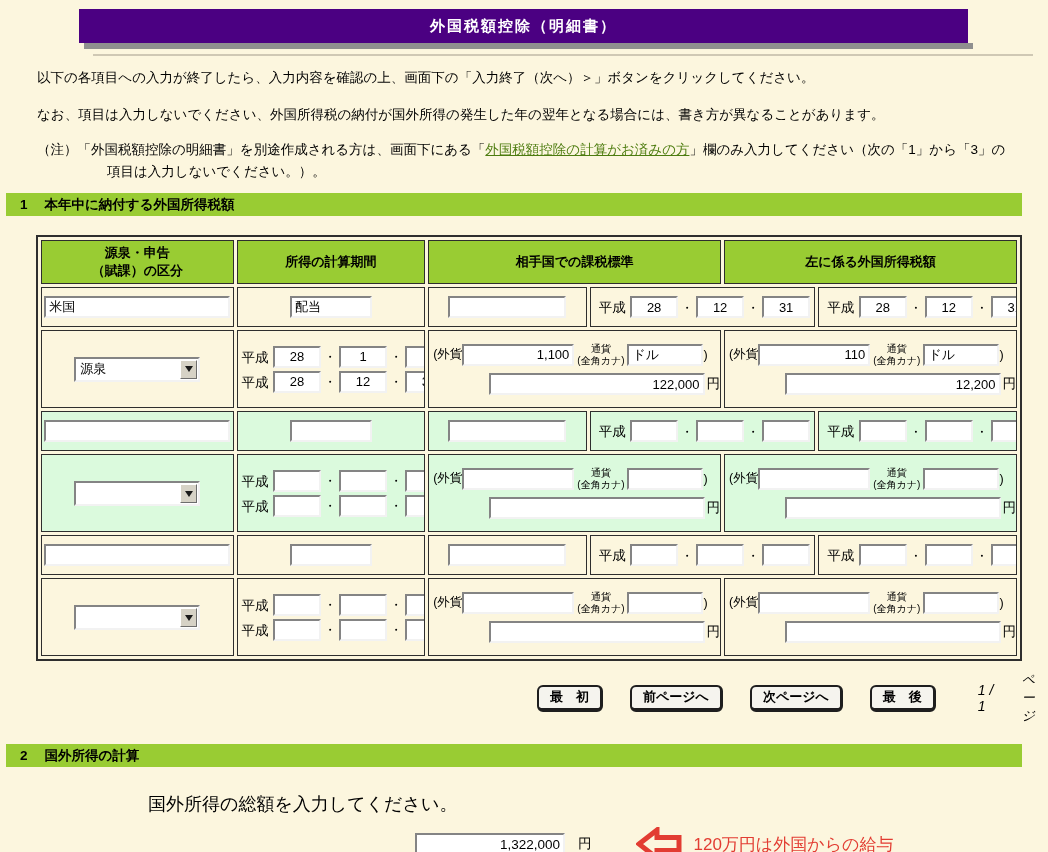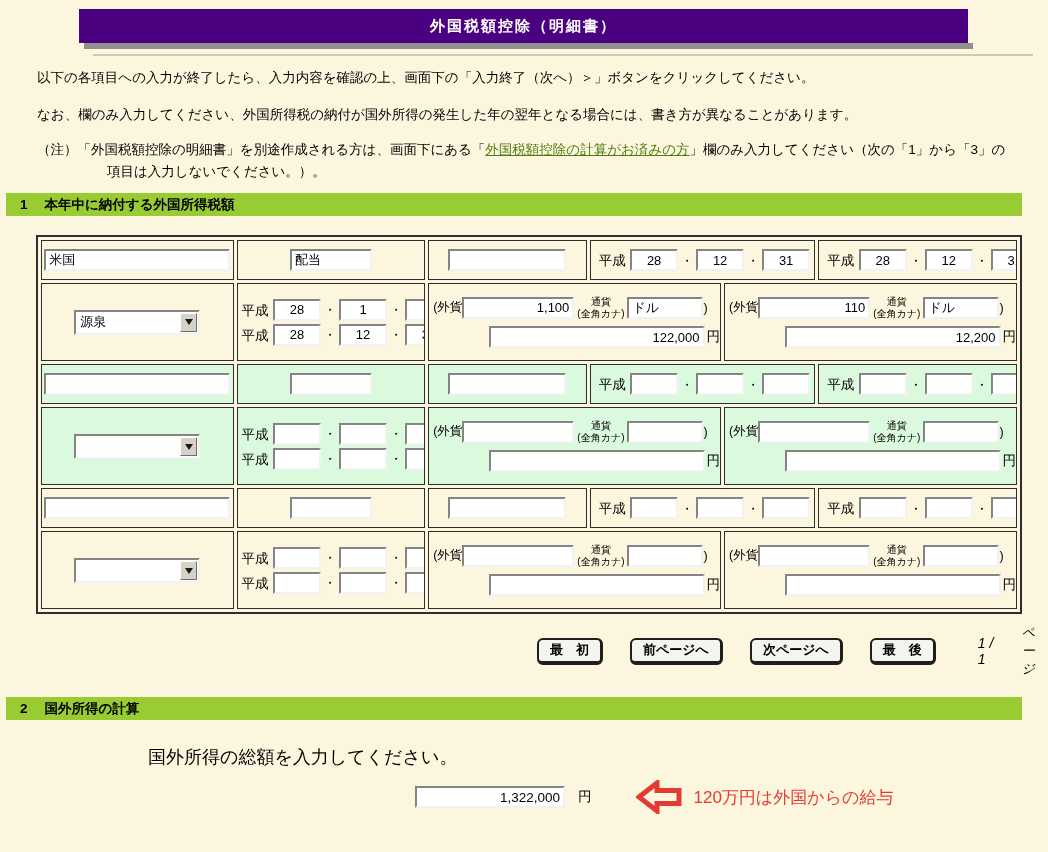--- a/index.html
+++ b/index.html
@@ -86,41 +86,50 @@
 </head>
 <body>
 
 <div class="page">
 
   <div class="title-bar">外国税額控除（明細書）</div>
   <div class="title-under"></div>
   <div class="top-rule"></div>
 
   <div class="para p1">以下の各項目への入力が終了したら、入力内容を確認の上、画面下の「入力終了（次へ）＞」ボタンをクリックしてください。</div>
-  <div class="para p2">なお、欄のみ入力してください、外国所得税の納付が国外所得の発生した年の翌年となる場合には、書き方が異なることがあります。</div>
+  <div class="para p2">なお、項目は入力しないでください、外国所得税の納付が国外所得の発生した年の翌年となる場合には、書き方が異なることがあります。</div>
 
   <div class="note">
     <span>（注）</span><span>「外国税額控除の明細書」を別途作成される方は、画面下にある「</span><a class="link">外国税額控除の計算がお済みの方</a><span>」欄のみ入力してください（次の「1」から「3」の</span>
     <div class="note-line2">項目は入力しないでください。）。</div>
   </div>
 
   <div class="section-bar sec1">
     <span class="num">1</span><span class="ttl">本年中に納付する外国所得税額</span>
   </div>
 
   <table class="main">
     <colgroup>
       <col style="width:192px">
         <col style="width:188px">
         <col style="width:158px">
       <col style="width:131px">
         <col style="width:91px">
         <col style="width:198px">
     </colgroup>
     <tbody>
+      <tr class="hrow2">
+        <td class="cell hdr">
+          <div>源泉・申告</div>
+          <div>（賦課）の区分</div>
+        </td>
+        <td class="cell hdr">所得の計算期間</td>
+        <td class="cell hdr" colspan="2">相手国での課税標準</td>
+        <td class="cell hdr" colspan="2">左に係る外国所得税額</td>
+      </tr>
     </tbody>
 
     <tbody class="bg-cream">
       <tr class="rowA">
         <td class="cell center"><input class="inp country" value="米国" style=""></td>
         <td class="cell center"><input class="inp income" value="配当" style=""></td>
         <td class="cell center"><input class="inp taxitem" value="" style=""></td>
         <td class="cell date-cell" colspan="2">
           <span class="era">平成</span>
           <input class="inp date-in" value="28" style=""><span class="dot">・</span><input class="inp date-in" value="12" style=""><span class="dot">・</span><input class="inp date-in" value="31" style="">

